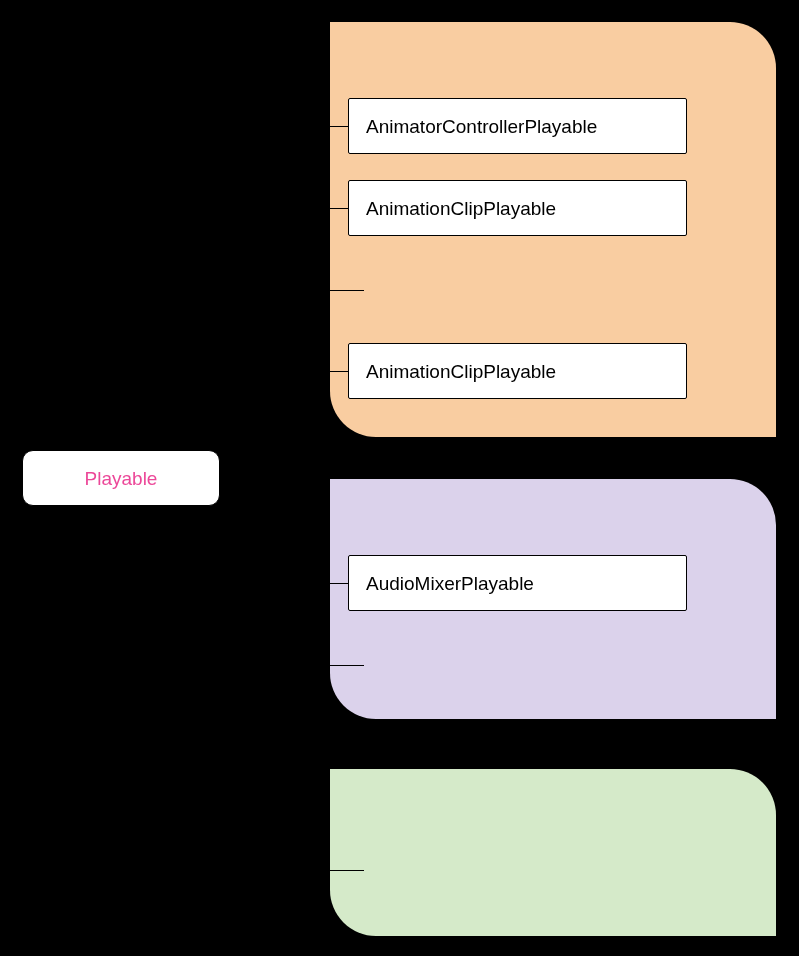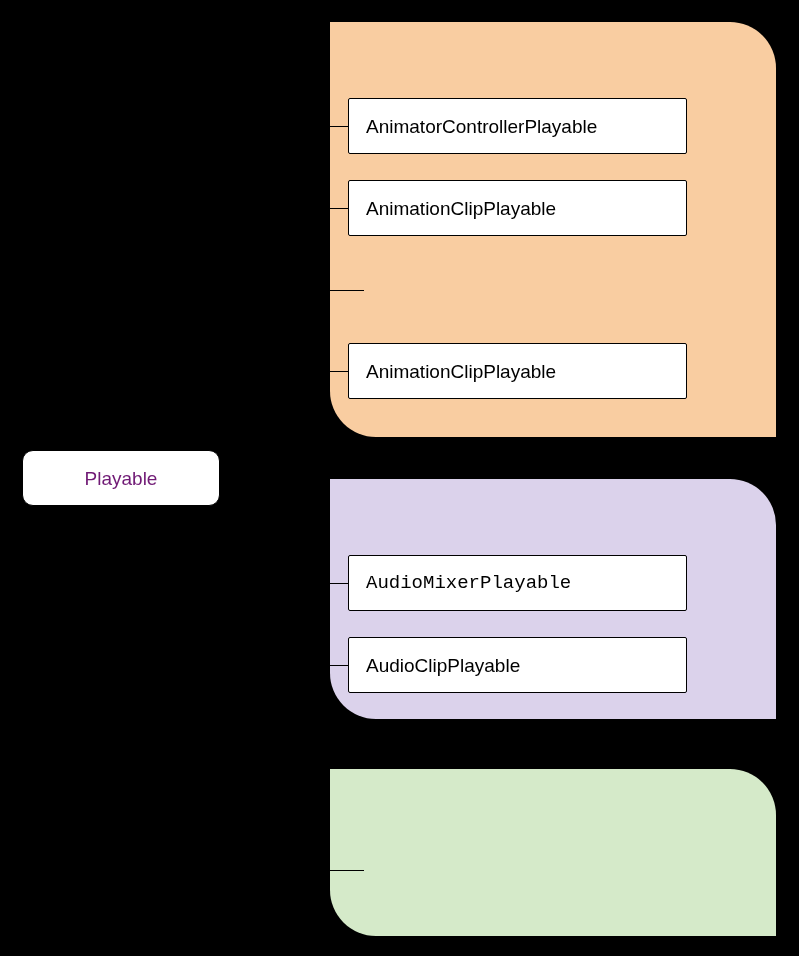--- a/index.html
+++ b/index.html
@@ -31,21 +31,21 @@
     top: 450px;
     width: 198px;
     height: 56px;
     background: #ffffff;
     border: 1px solid #000000;
     border-radius: 11px;
     box-sizing: border-box;
     display: flex;
     align-items: center;
     justify-content: center;
-    color: #701a75;
+    color: #ec4899;
     font-size: 19px;
     line-height: 1;
   }
 
   
   .group {
     position: absolute;
     left: 330px;
     width: 446px;
     box-sizing: border-box;
@@ -120,27 +120,24 @@
 
   <div class="stub" style="top:371px;"></div>
   <div class="leaf" style="top:343px;">
     <span>AnimationClipPlayable</span>
   </div>
 
   <div class="group audio"></div>
   <div class="group-title" style="top:515px;">Audio</div>
 
   <div class="stub" style="top:583px;"></div>
-  <div class="leaf" style="top:555px;font-family:Liberation Mono, monospace;">
+  <div class="leaf" style="top:555px;">
     <span>AudioMixerPlayable</span>
   </div>
 
   <div class="stub" style="top:665px;"></div>
-  <div class="leaf" style="top:637px;">
-    <span>AudioClipPlayable</span>
-  </div>
 
   <div class="group user"></div>
   <div class="group-title" style="top:805px;">User</div>
 
   <div class="stub" style="top:870px;"></div>
 
 </div>
 
 </body></html>

